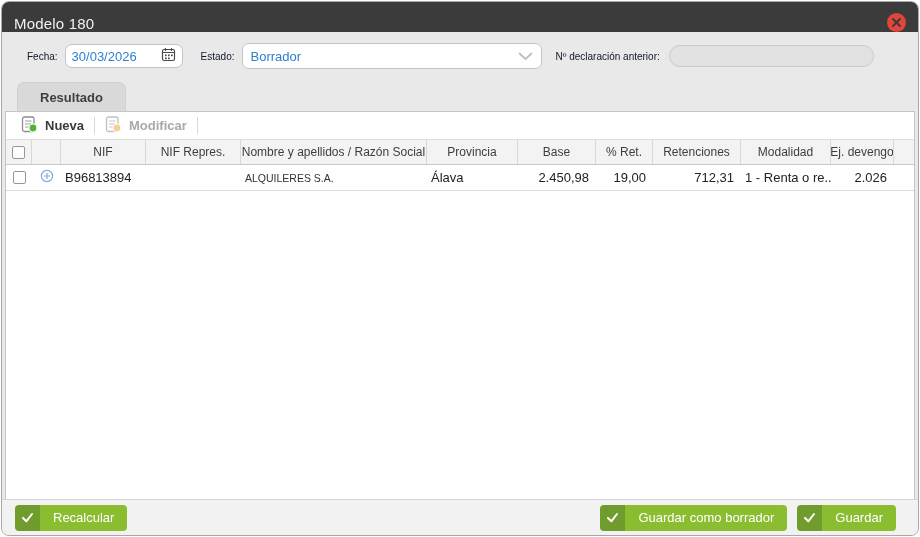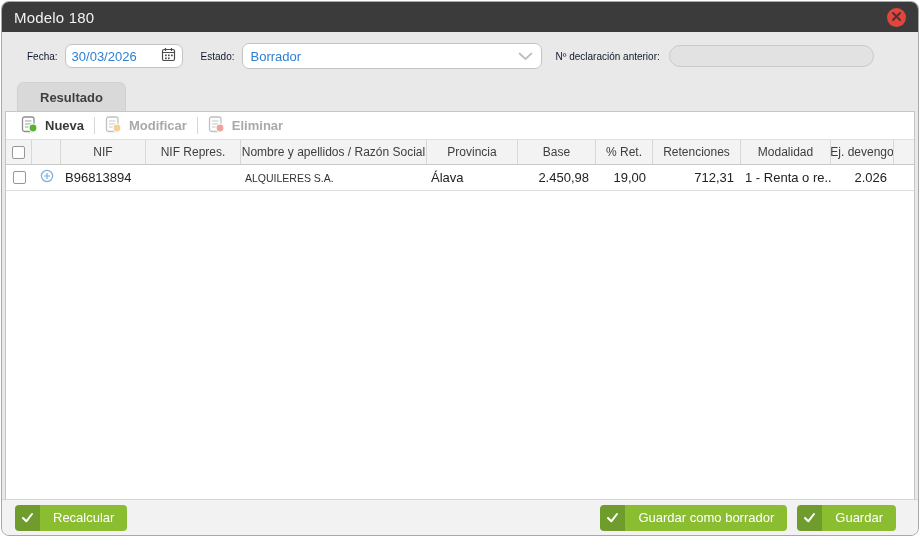--- a/index.html
+++ b/index.html
@@ -8,21 +8,21 @@
 
   .dialog {
     width: 918px; height: 535px; margin: 1px;
     border: 1px solid #a8a8a8; border-radius: 8px;
     background: #e9e9e9; overflow: hidden;
     display: flex; flex-direction: column;
   }
 
   
   .titlebar { flex: none; height: 30px; background: #3b3b3b;
-    display: flex; align-items: center; padding: 0 12px; }
+    display: flex; align-items: flex-end; padding: 0 12px; }
   .titlebar .title { color: #f1f1f1; font-size: 15px; letter-spacing: .2px; }
   .close-btn { margin-left: auto; width: 19px; height: 19px; border-radius: 50%;
     background: #e2453c; display: flex; align-items: center; justify-content: center;
     cursor: pointer; }
 
   
   .form-row { flex: none; height: 48px; display: flex; align-items: center;
     padding: 0 12px 0 25px; }
   .flabel { font-size: 10px; color: #0f172a; white-space: nowrap; }
   .input { background: #fff; border: 1px solid #c3c3c3; border-radius: 7px;
@@ -180,32 +180,20 @@
             <rect x="1.5" y="1" width="11.5" height="14.5" rx="2" fill="#fff" stroke="#8d8d8d" stroke-width="1.3"></rect>
             <line x1="4" y1="5" x2="10.5" y2="5" stroke="#a0a0a0" stroke-width="1.1"></line>
             <line x1="4" y1="8" x2="10.5" y2="8" stroke="#a0a0a0" stroke-width="1.1"></line>
             <line x1="4" y1="11" x2="8.5" y2="11" stroke="#a0a0a0" stroke-width="1.1"></line>
             <circle cx="12" cy="12" r="4" fill="#f0a93c" stroke="#fff" stroke-width="1.2"></circle>
           </svg>
         </span>
         <span>Modificar</span>
       </div>
       <div class="tsep"></div>
-      <div class="tbtn disabled">
-        <span>
-          <svg width="17" height="17" viewBox="0 0 17 17">
-            <rect x="1.5" y="1" width="11.5" height="14.5" rx="2" fill="#fff" stroke="#8d8d8d" stroke-width="1.3"></rect>
-            <line x1="4" y1="5" x2="10.5" y2="5" stroke="#a0a0a0" stroke-width="1.1"></line>
-            <line x1="4" y1="8" x2="10.5" y2="8" stroke="#a0a0a0" stroke-width="1.1"></line>
-            <line x1="4" y1="11" x2="8.5" y2="11" stroke="#a0a0a0" stroke-width="1.1"></line>
-            <circle cx="12" cy="12" r="4" fill="#e05a4e" stroke="#fff" stroke-width="1.2"></circle>
-          </svg>
-        </span>
-        <span>Eliminar</span>
-      </div>
     </div>
 
     <div class="thead">
       <div class="th w-check">
         <div class="checkbox"></div>
       </div>
       <div class="th w-expand"></div>
       <div class="th w-nif">NIF</div>
       <div class="th w-nifr">NIF Repres.</div>
       <div class="th w-nombre">Nombre y apellidos / Razón Social</div>

